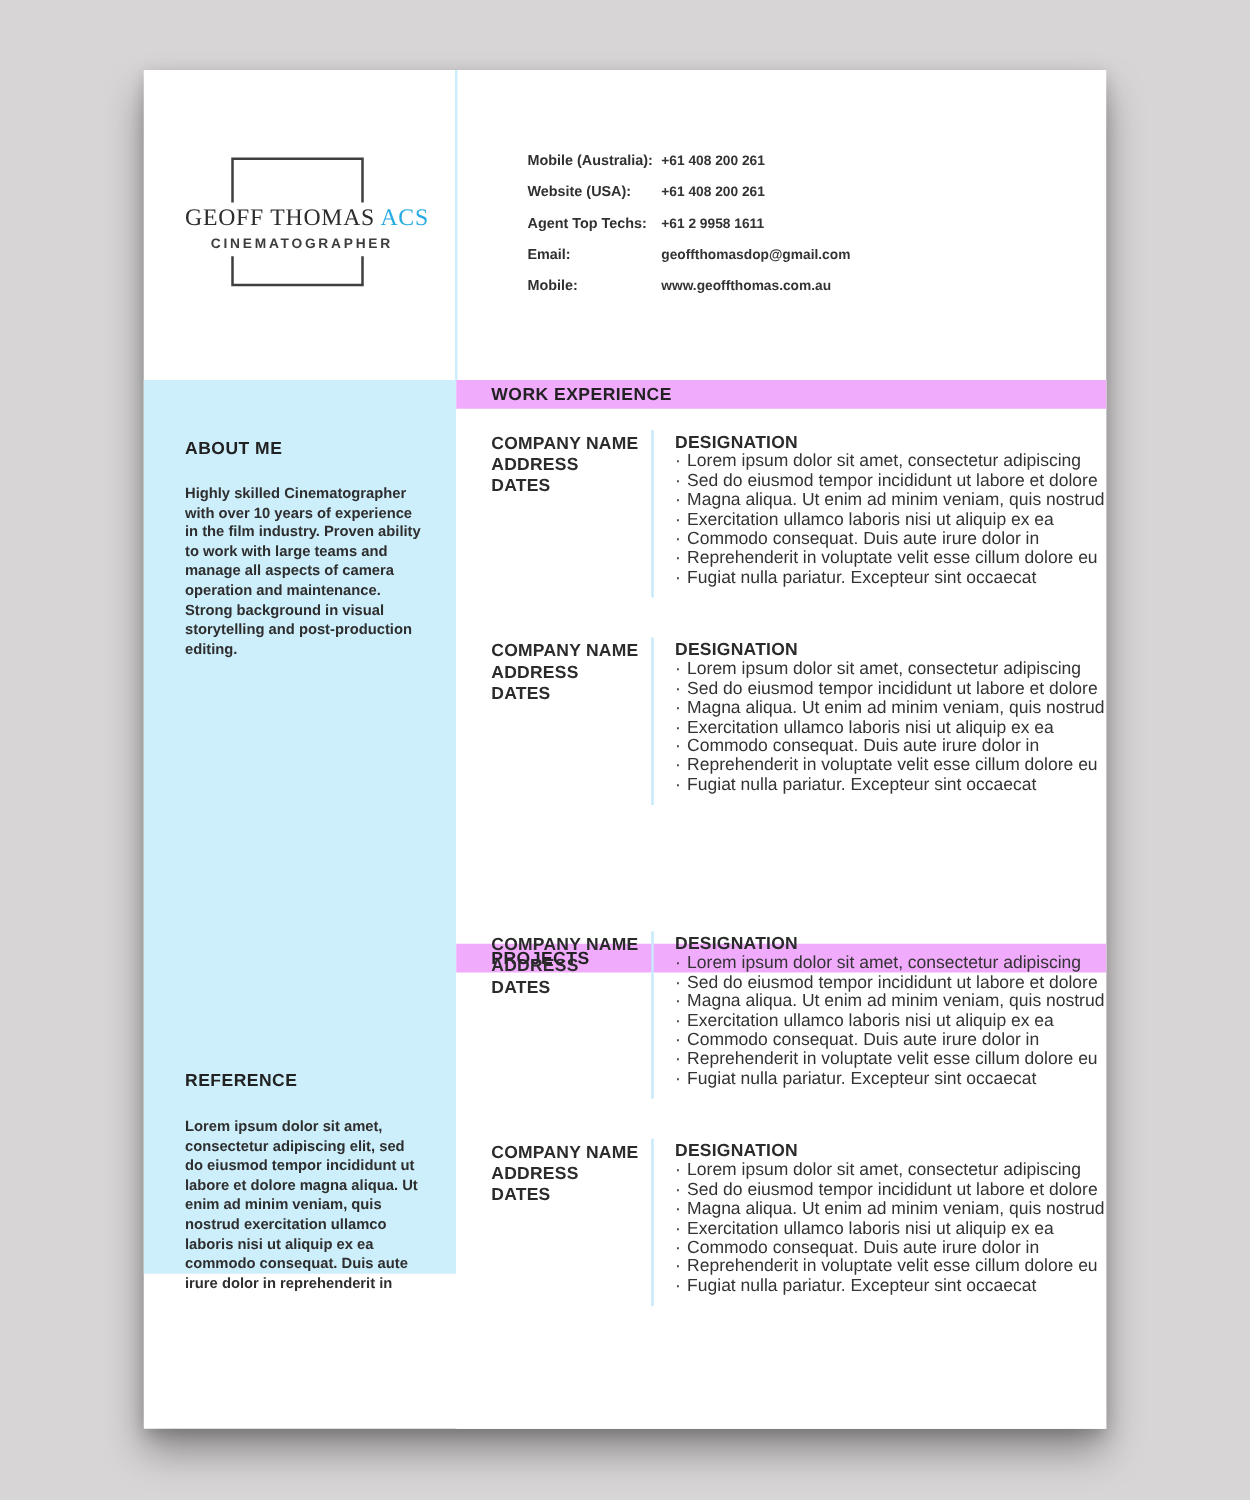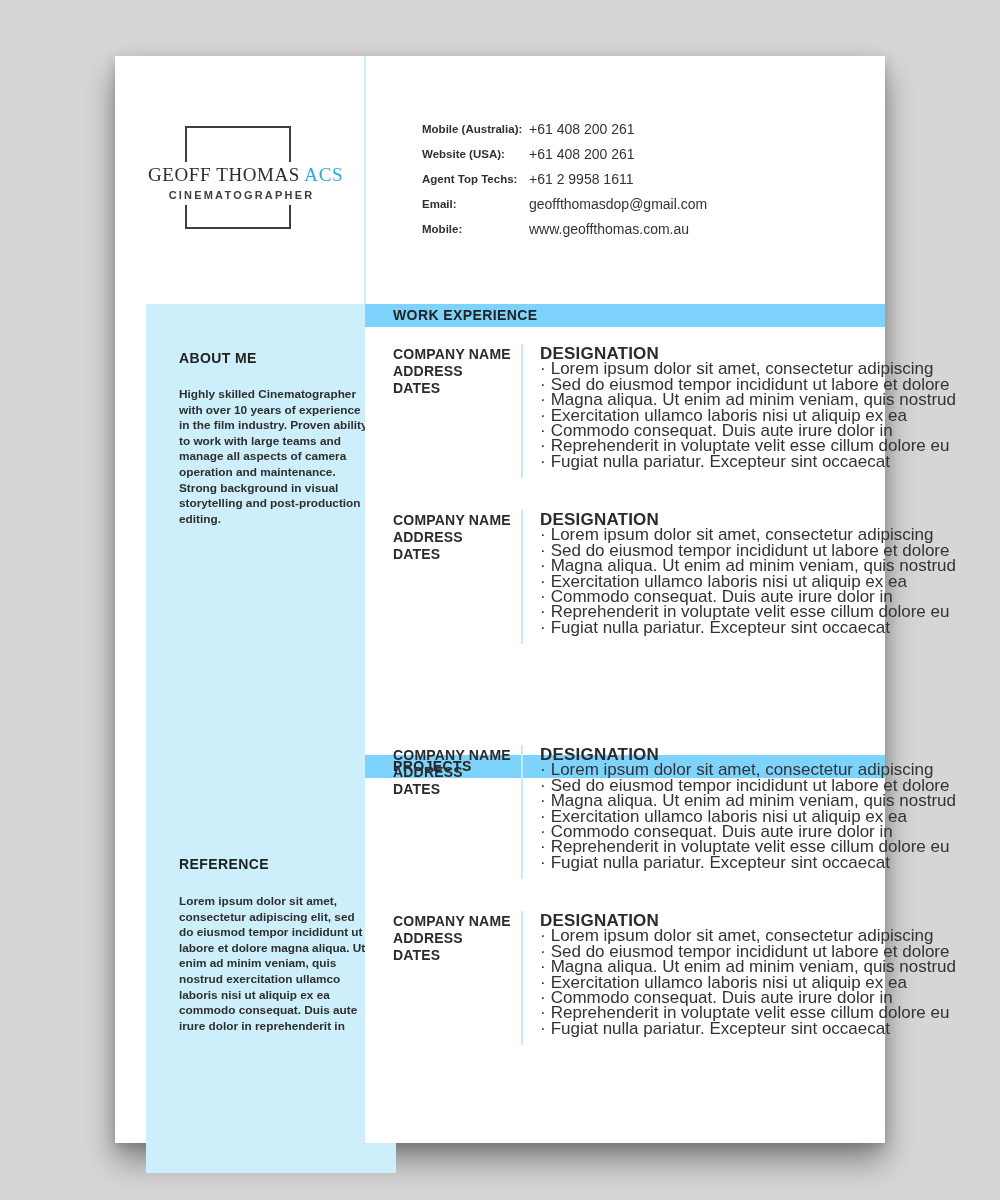--- a/index.html
+++ b/index.html
@@ -43,47 +43,47 @@
     margin-top:3px; font-size:11px; font-weight:700;
     letter-spacing:2.2px; color:#3d3d3d; white-space:nowrap;
   }
   .contact { position:absolute; left:278px; top:66px; }
   .contact-row { display:flex; margin-bottom:11px;padding-left:29px; }
   .contact-label {
     width:107px; font-size:11.5px; font-weight:600;
     color:#303030; line-height:14px;
   }
   .contact-value {
-    font-size:14px; font-weight:400; color:#333333; line-height:14px;
+    font-size:11px; font-weight:700; color:#333333; line-height:14px;
   }
   
   .sidebar {
     position:absolute; left:0; top:248px;
-    width:250px; height:869px; background:#cdeefb;margin-left:31px;
+    width:250px; height:715px; background:#cdeefb;
   }
   .side-heading {
     position:absolute; left:33px;
     font-size:14px; font-weight:700; letter-spacing:0.4px; color:#222222;
   }
   .side-heading.about { top:46px; }
   .side-heading.reference { top:552px; }
   .side-body {
     position:absolute; left:33px; width:192px;
     font-size:11.8px; font-weight:600; line-height:15.6px; color:#2e2e2e;
   }
   .side-body.about { top:83px; }
   .side-body.reference { top:590px; }
   
   .main {
     position:absolute; left:250px; top:248px;
     width:520px; height:839px; background:#ffffff;
   }
   .section-bar {
     position:absolute; left:0; width:520px; height:23px;
-    background:#7dd3fc;
+    background:#f0abfc;
   }
   .section-bar.work { top:0; }
   .section-bar.projects { top:403px;margin-top:48px; }
   .section-bar-title {
     margin-left:28px; line-height:23px;
     font-size:14px; font-weight:700; letter-spacing:0.4px; color:#222222;
   }
   .entry { position:absolute; left:28px; display:flex; align-items:stretch; }
   .entry.e1 { top:42px; }
   .entry.e2 { top:208px; }
@@ -91,21 +91,21 @@
   .entry.e4 { top:609px; }
   .entry-left { width:128px; }
   .entry-left div {
     font-size:14px; font-weight:700; line-height:17px;
     color:#2b2b2b; letter-spacing:0.2px;
   }
   .entry-divider {
     width:2px; background:#c6eafa; margin:-2px 17px 0 0;
   }
   .entry-right {
-    font-size:17px; line-height:15.4px; color:#333333;
+    font-size:14px; line-height:15.4px; color:#333333;
     white-space:nowrap; padding-bottom:9px;
   }
   .designation { font-weight:700; color:#2b2b2b; letter-spacing:0.2px; }
   .bullet { font-weight:400; }
   .bullet::before { content:"·"; margin-right:5px; color:#333333; }
 </style>
 </head>
 <body>
 
 <div class="page">

